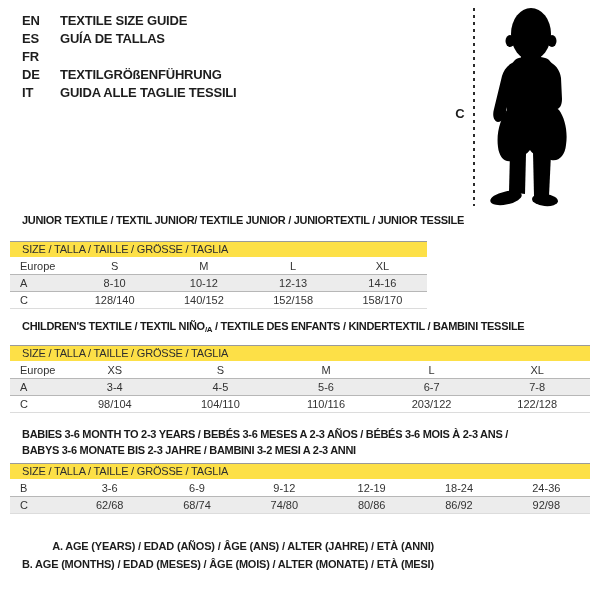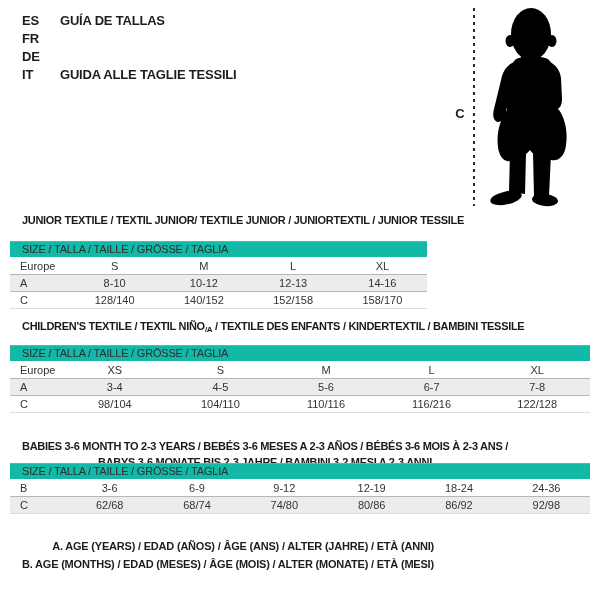--- a/index.html
+++ b/index.html
@@ -19,21 +19,21 @@
   .height-c{position:absolute;left:12px;top:106px;width:16px;text-align:center;
     font-weight:bold;font-size:13px;color:#1d1d1d;}
   .baby-svg{position:absolute;left:43px;top:4px;}
   
   .sec-title{position:absolute;left:22px;font-weight:bold;font-size:11px;color:#1a1a1a;
     letter-spacing:-0.3px;white-space:nowrap;}
   .sec-title sub{font-size:8px;vertical-align:-2px;letter-spacing:-0.3px;}
   .t3-line{line-height:16px;}
   
   .size-table{position:absolute;left:10px;}
-  .t-bar{height:16px;box-sizing:border-box;background:#14b8a6;border-top:1px solid #9a9a9a;
+  .t-bar{height:16px;box-sizing:border-box;background:#fde047;border-top:1px solid #9a9a9a;
     font-size:11px;line-height:15px;padding-left:12px;color:#2e2e2e;letter-spacing:-0.2px;}
   .t-body{border-bottom:1px solid #dcdcdc;}
   .t-row{display:flex;align-items:center;height:17px;box-sizing:border-box;font-size:11px;color:#333;}
   .t-row + .t-row{border-top:1px solid #b7b7b7;}
   .t-row.alt{background:#ececec;}
   .t-lab{padding-left:10px;text-align:left;box-sizing:border-box;}
   .t-cell{flex:1;text-align:center;}
   .tbl-junior{width:417px;top:241px;}
   .tbl-junior .t-lab{flex:0 0 60px;}
   .tbl-children{width:580px;top:345px;}
@@ -42,28 +42,33 @@
   .tbl-babies .t-lab{flex:0 0 56px;}
   
   .footnotes{position:absolute;left:22px;top:538px;}
   .footnote{line-height:17.5px;font-weight:bold;font-size:11px;color:#1d1d1d;letter-spacing:-0.2px;white-space:nowrap;text-align:right;}
 </style>
 </head>
 <body>
 
 <div class="lang-list">
   <div class="lang-row">
+    <span class="lang-code">EN</span>
+    <span>TEXTILE SIZE GUIDE</span>
+  </div>
+  <div class="lang-row">
     <span class="lang-code">ES</span>
     <span>GUÍA DE TALLAS</span>
   </div>
   <div class="lang-row">
     <span class="lang-code">FR</span>
   </div>
   <div class="lang-row">
     <span class="lang-code">DE</span>
+    <span>TEXTILGRÖßENFÜHRUNG</span>
   </div>
   <div class="lang-row">
     <span class="lang-code">IT</span>
     <span>GUIDA ALLE TAGLIE TESSILI</span>
   </div>
 </div>
 
 <div class="figure-wrap">
   <div class="dash-line"></div>
   <span class="height-c">C</span>
@@ -135,27 +140,27 @@
         <span class="t-cell">4-5</span>
         <span class="t-cell">5-6</span>
         <span class="t-cell">6-7</span>
         <span class="t-cell">7-8</span>
       </div>
       <div class="t-row">
         <span class="t-lab">C</span>
         <span class="t-cell">98/104</span>
         <span class="t-cell">104/110</span>
         <span class="t-cell">110/116</span>
-        <span class="t-cell">116/216</span>
+        <span class="t-cell">203/122</span>
         <span class="t-cell">122/128</span>
       </div>
     </div>
 </div>
 
-<div class="sec-title" style="top:438px;text-align:center;">
+<div class="sec-title" style="top:426px;">
   <div class="t3-line">BABIES 3-6 MONTH TO 2-3 YEARS / BEBÉS 3-6 MESES A 2-3 AÑOS / BÉBÉS 3-6 MOIS À 2-3 ANS /</div>
   <div class="t3-line">BABYS 3-6 MONATE BIS 2-3 JAHRE / BAMBINI 3-2 MESI A 2-3 ANNI</div>
 </div>
 <div class="size-table tbl-babies">
   <div class="t-bar">SIZE / TALLA / TAILLE / GRÖSSE / TAGLIA</div>
   <div class="t-body">
       <div class="t-row">
         <span class="t-lab">B</span>
         <span class="t-cell">3-6</span>
         <span class="t-cell">6-9</span>

